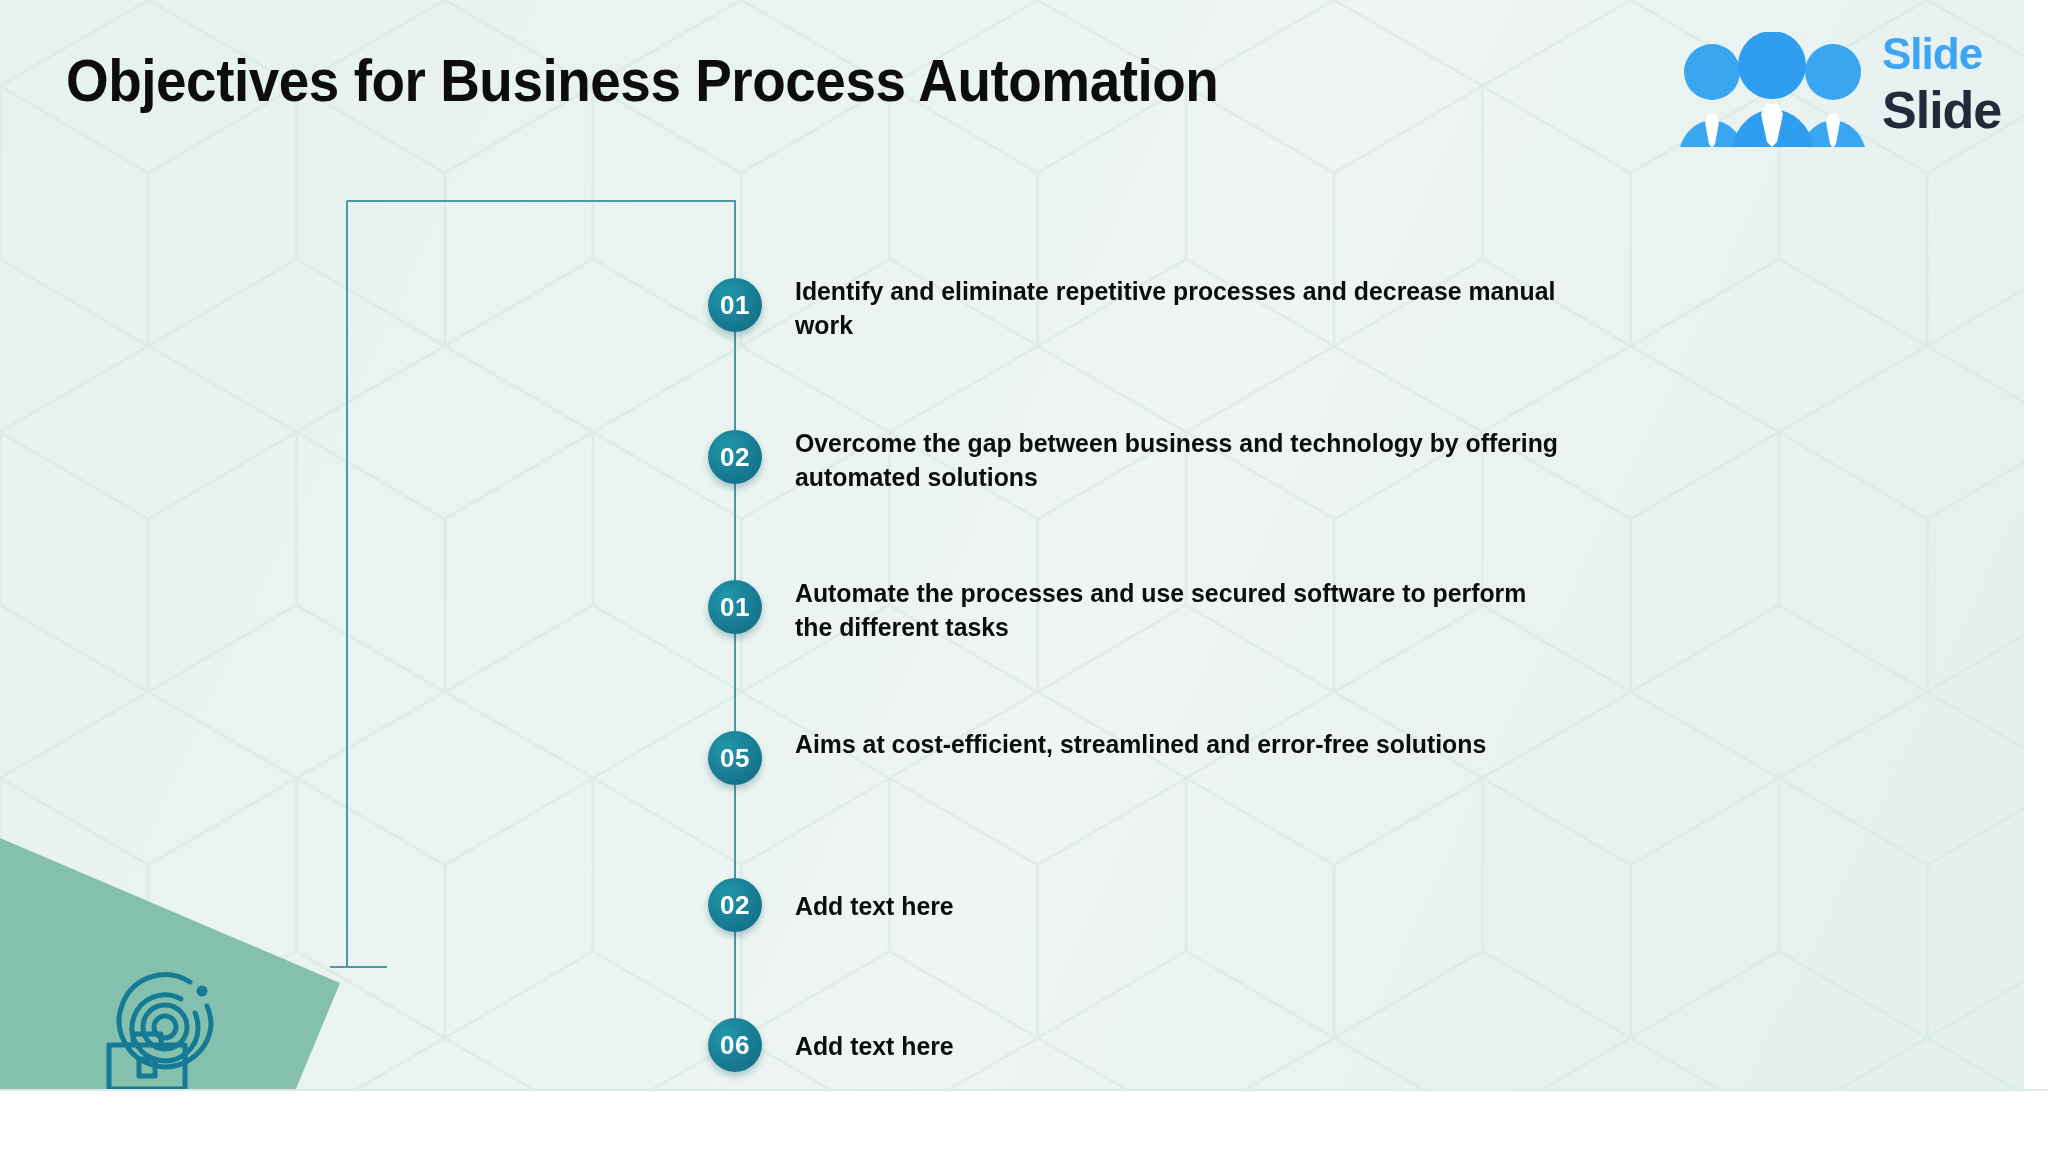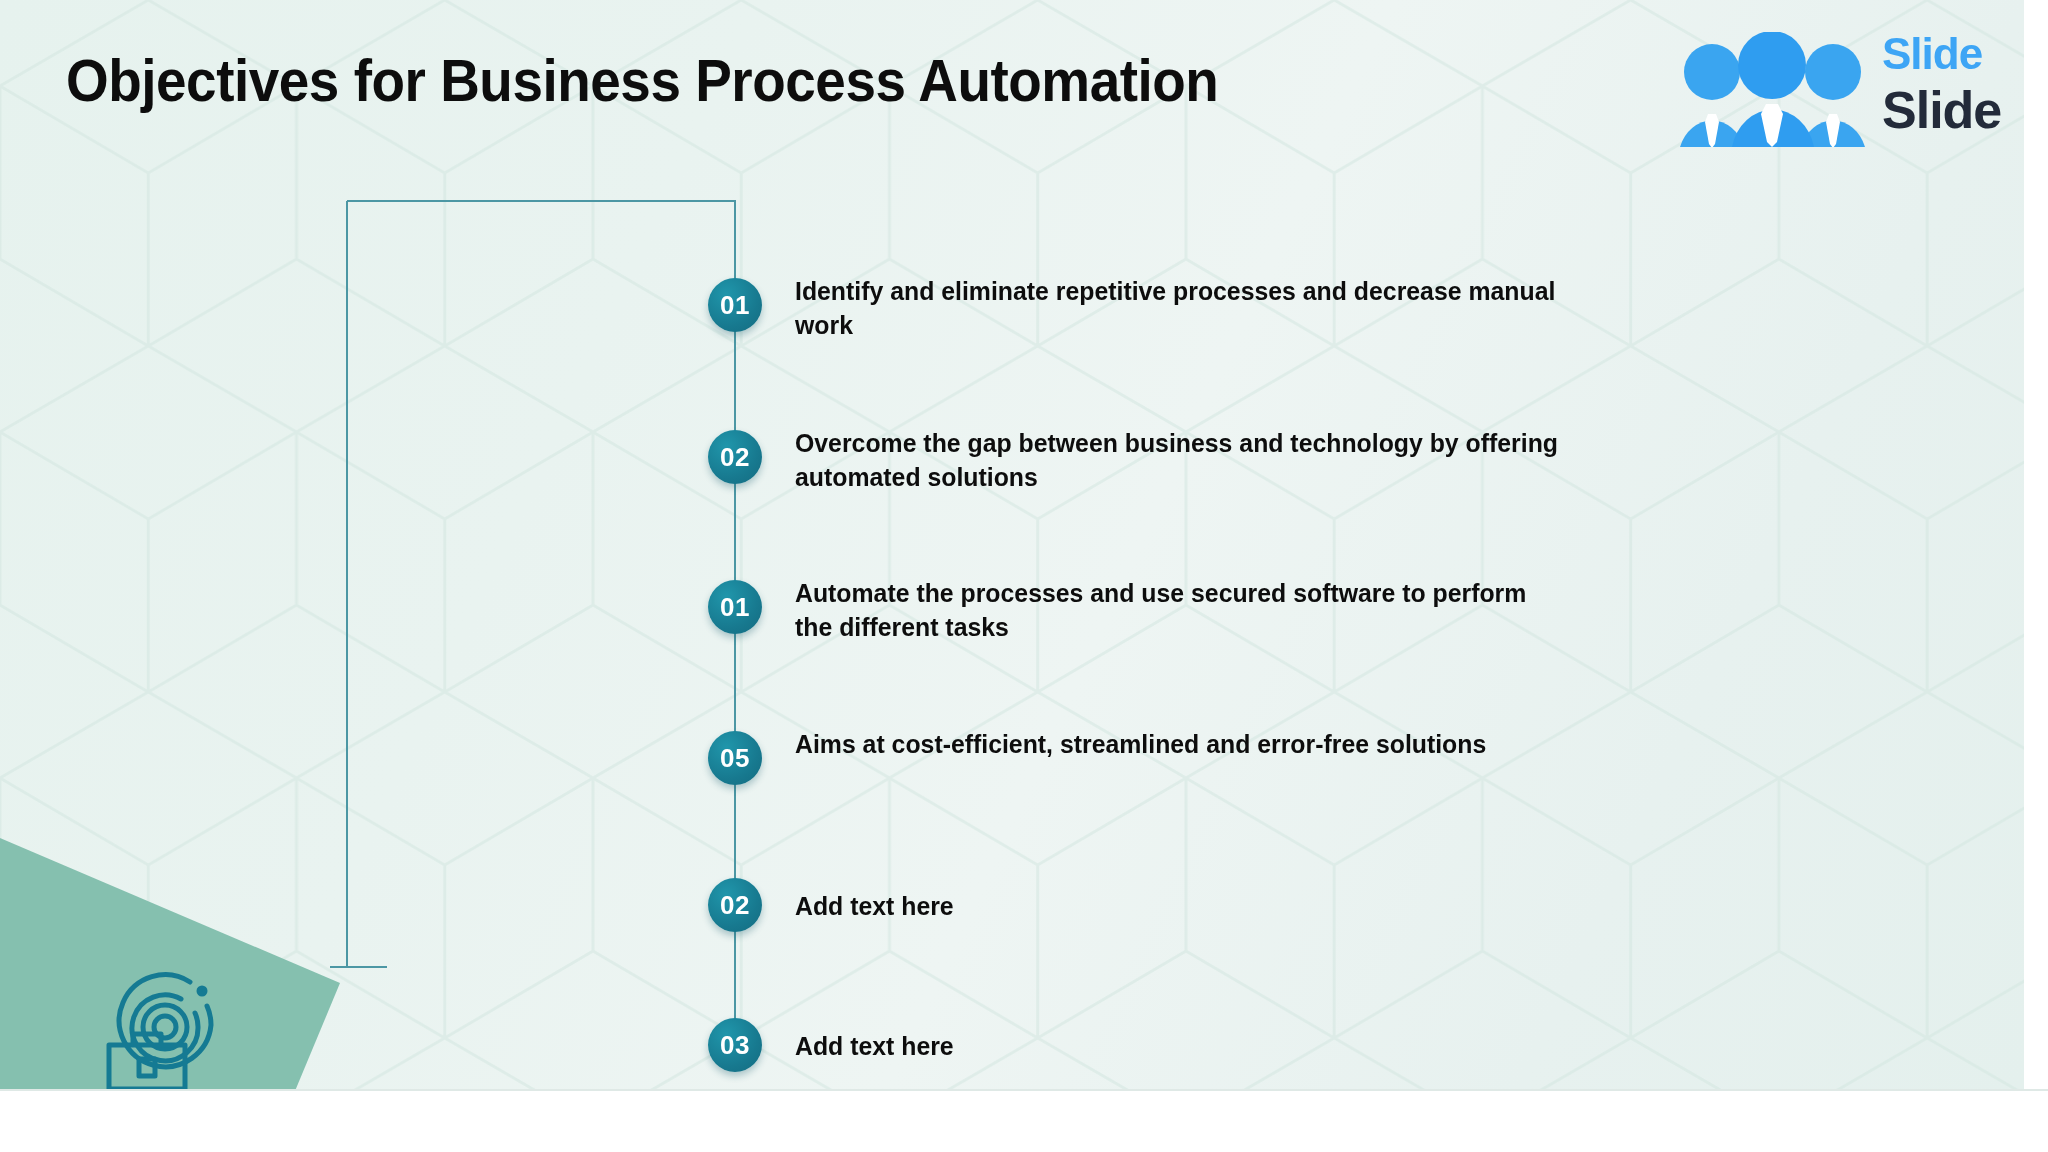--- a/index.html
+++ b/index.html
@@ -165,20 +165,20 @@
     <div class="circle" style="left:708px;top:0;">05</div>
     <div class="rowtext" style="top:-3px;width:730px;">Aims at cost-efficient, streamlined and error-free solutions</div>
   </div>
 
   <div class="row" style="top:878px;">
     <div class="circle" style="left:708px;top:0;">02</div>
     <div class="rowtext" style="top:12px;">Add text here</div>
   </div>
 
   <div class="row" style="top:1018px;">
-    <div class="circle" style="left:708px;top:0;">03</div>
+    <div class="circle" style="left:708px;top:0;">06</div>
     <div class="rowtext" style="top:12px;">Add text here</div>
   </div>
 
 </div>
 
 <div id="hairline"></div>
 <div id="whitestrip"></div>
 
 </body></html>

